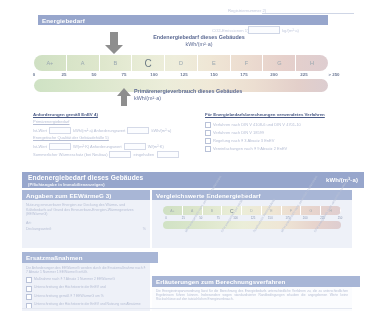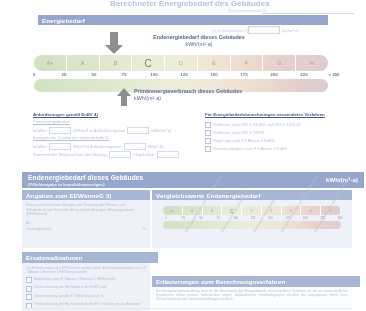--- a/index.html
+++ b/index.html
@@ -107,21 +107,20 @@
             padding:2px 4px;box-sizing:border-box;font-size:3.2px;color:#b9c1d6;
             line-height:4.2px;text-align:justify;}
 
   #footer-line{position:absolute;left:22px;top:308px;width:330px;height:1px;background:#e3e7f0;}
 </style>
 </head>
 <body>
 
 <div class="page">
 
-  <div id="doc-title">Berechneter Energiebedarf des Gebäudes</div>
   <div id="reg-label">Registriernummer 2)</div>
   <div id="reg-line"></div>
 
   <div id="band-energiebedarf" class="bluebar">
     <span>Energiebedarf</span>
   </div>
 
   <div id="co2-label">CO2-Emissionen 1)</div>
   <div id="co2-box" class="box"></div>
   <div id="co2-unit">kg/(m²·a)</div>

